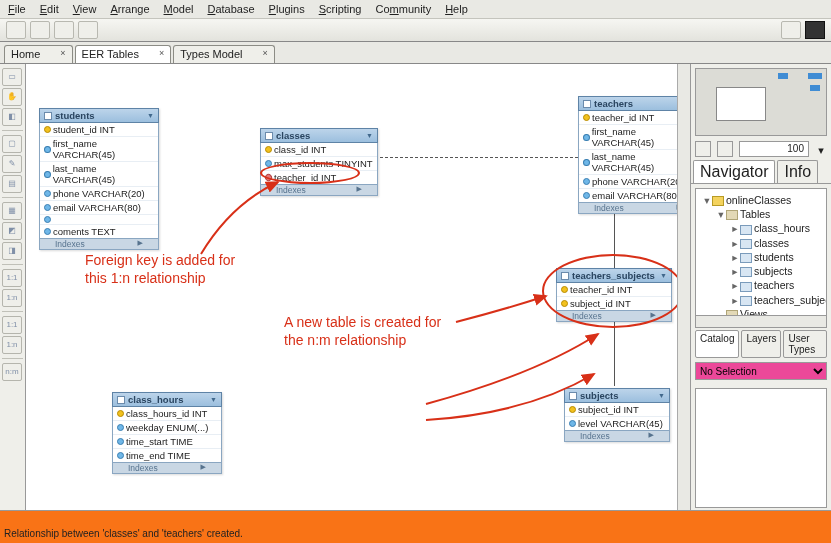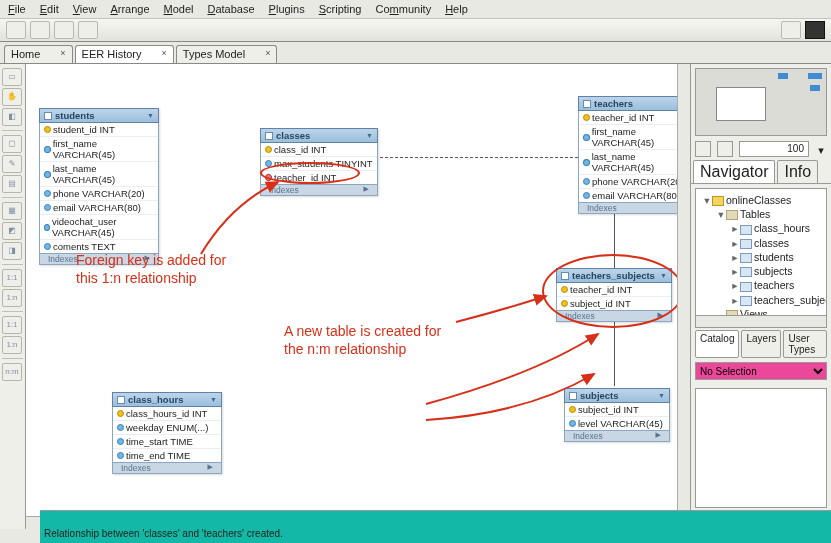--- a/index.html
+++ b/index.html
@@ -64,31 +64,31 @@
 
   .selrow { padding:4px; }
   .selrow select { width:100%; font-size:10px; height:18px; border:1px solid #999; background:#ec4899;}
   .preview { flex:1; background:#fff; border:1px solid #999; margin:4px; min-height:50px;}
 
   .tabs4 { display:flex; padding:0 2px; gap:1px;}
   .tabs4 .t { padding:2px 4px; font-size:9.5px; border:1px solid #999; background:#efefea; border-radius:2px;}
   .tabs4 .t.active { background:#fff;}
 
   
-  .status { position:absolute; bottom:0; left:0; right:0; height:14px; background:#14b8a6; border-top:1px solid #999; font-size:10px; padding:16px 4px; line-height:13px;margin-left:40px;}
+  .status { position:absolute; bottom:0; left:0; right:0; height:14px; background:#f97316; border-top:1px solid #999; font-size:10px; padding:16px 4px; line-height:13px;}
 
   
   .ertable { position:absolute; width:120px; font-size:9.5px; box-shadow: 1px 1px 2px rgba(0,0,0,.15);}
   .ertable .hdr { background: linear-gradient(#bcd4ea,#9cbfde); border:1px solid #5e83a6; padding:1px 4px; font-weight:bold; color:#2a4560; display:flex; align-items:center;}
   .ertable .hdr .pin { display:inline-block; width:8px; height:8px; background:#fff; border:1px solid #6b8bac; margin-right:3px;}
   .ertable .hdr .drop { margin-left:auto; font-size:7px; color:#41688c;}
   .ertable .body { background:#fff; border:1px solid #8aa6c1; border-top:none; }
   .ertable .row { padding:1px 4px; border-bottom:1px solid #e8eef4; display:flex; align-items:center; gap:2px;}
   .ertable .row:last-child{border-bottom:none;}
-  .ertable .ftr { background:#c9d7e4; border:1px solid #8aa6c1; border-top:none; padding:0 8px; font-size:8.5px; color:#57738e; display:flex; }
+  .ertable .ftr { background:#c9d7e4; border:1px solid #8aa6c1; border-top:none; padding:0 15px; font-size:8.5px; color:#57738e; display:flex; }
   .ertable .ftr .drop{ margin-left:auto; font-size:7px;}
   .keyico { width:7px; height:7px; display:inline-block; }
   .keyico.pk { background:#f2c11e; border-radius:50%; border:1px solid #b88b00;}
   .keyico.fld { background:#6fb7e8; border-radius:50%; border:1px solid #3a7fb2;}
   .keyico.fk { background:#e87878; border-radius:50%; border:1px solid #b24444; transform:rotate(45deg);}
 
   
   .annot { position:absolute; color:#d83018; font-family: "Comic Sans MS", cursive, sans-serif; font-size:14px; line-height:1.25; }
 
   
@@ -127,21 +127,21 @@
   <div class="btn"></div>
   <div class="end-btn"></div>
 </div>
 
 <div class="tabstrip">
   <div class="tab">
     <span>Home</span>
     <span class="x">×</span>
   </div>
   <div class="tab active">
-    <span>EER History</span>
+    <span>EER Tables</span>
     <span class="x">×</span>
   </div>
   <div class="tab">
     <span>Types Model</span>
     <span class="x">×</span>
   </div>
 </div>
 
 <div class="main">
 
@@ -198,21 +198,20 @@
           <div class="row">
             <span class="keyico fld"></span>
             <span>phone VARCHAR(20)</span>
           </div>
           <div class="row">
             <span class="keyico fld"></span>
             <span>email VARCHAR(80)</span>
           </div>
           <div class="row">
             <span class="keyico fld"></span>
-            <span>videochat_user VARCHAR(45)</span>
           </div>
           <div class="row">
             <span class="keyico fld"></span>
             <span>coments TEXT</span>
           </div>
         </div>
         <div class="ftr">
           <span>Indexes</span>
           <span class="drop">▶</span>
         </div>
@@ -355,22 +354,22 @@
         <marker id="ah" markerWidth="8" markerHeight="8" refX="6" refY="3" orient="auto">
           <path d="M0,0 L7,3 L0,6 Z" fill="#d83018"></path>
         </marker>
       </defs>
       <path d="M 175 190 Q 205 140 252 118" stroke="#d83018" stroke-width="2" fill="none" marker-end="url(#ah)"></path>
       <path d="M 430 258 Q 480 245 520 232" stroke="#d83018" stroke-width="2" fill="none" marker-end="url(#ah)"></path>
       <path d="M 400 340 Q 510 310 572 270" stroke="#d83018" stroke-width="2" fill="none" marker-end="url(#ah)"></path>
       <path d="M 400 356 Q 500 350 568 310" stroke="#d83018" stroke-width="2" fill="none" marker-end="url(#ah)"></path>
     </svg>
 
-    <div class="annot" style="left:50px; top:188px;">Foreign key is added for<br>this 1:n relationship</div>
-    <div class="annot" style="left:258px; top:259px;">A new table is created for<br>the n:m relationship</div>
+    <div class="annot" style="left:59px; top:188px;">Foreign key is added for<br>this 1:n relationship</div>
+    <div class="annot" style="left:258px; top:250px;">A new table is created for<br>the n:m relationship</div>
 
     <div class="hscroll"></div>
     <div class="vscroll"></div>
   </div>
 
   <div class="sidebar">
     <div class="minimap">
       <div class="inner"></div>
       <div style="position:absolute; right:4px; top:4px; width:14px; height:6px; background:#3f8cd4;"></div>
       <div style="position:absolute; right:38px; top:4px; width:10px; height:6px; background:#3f8cd4;"></div>

